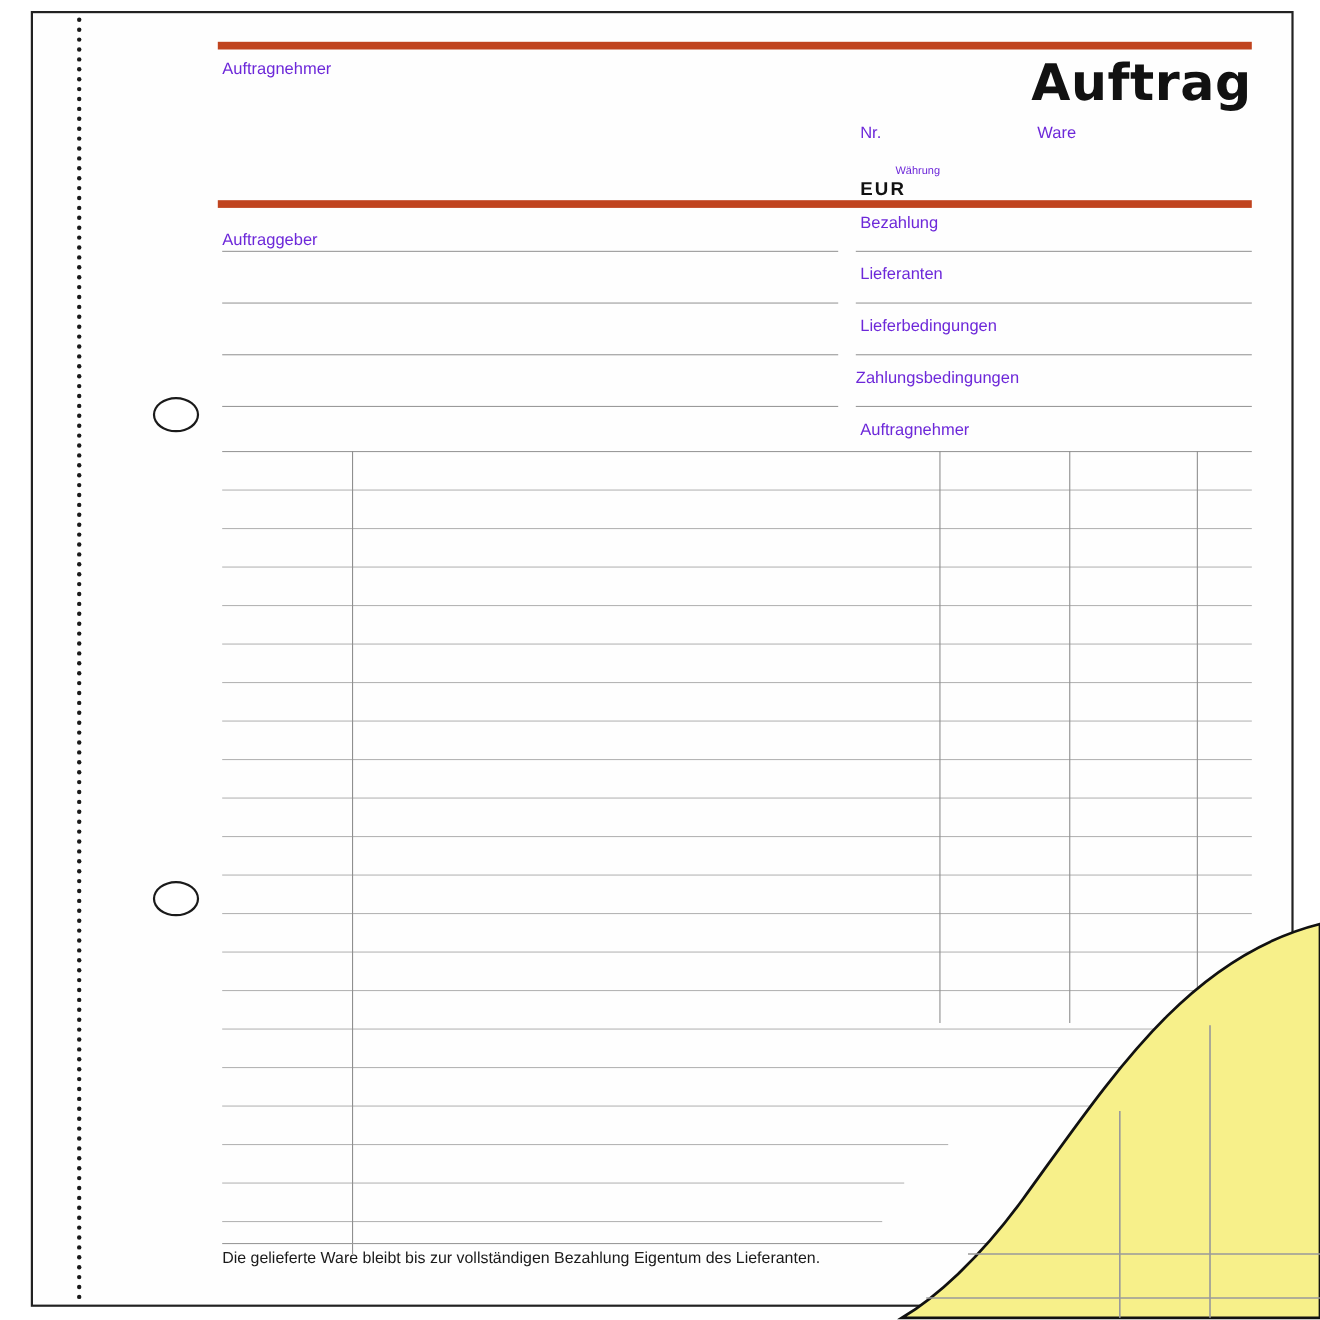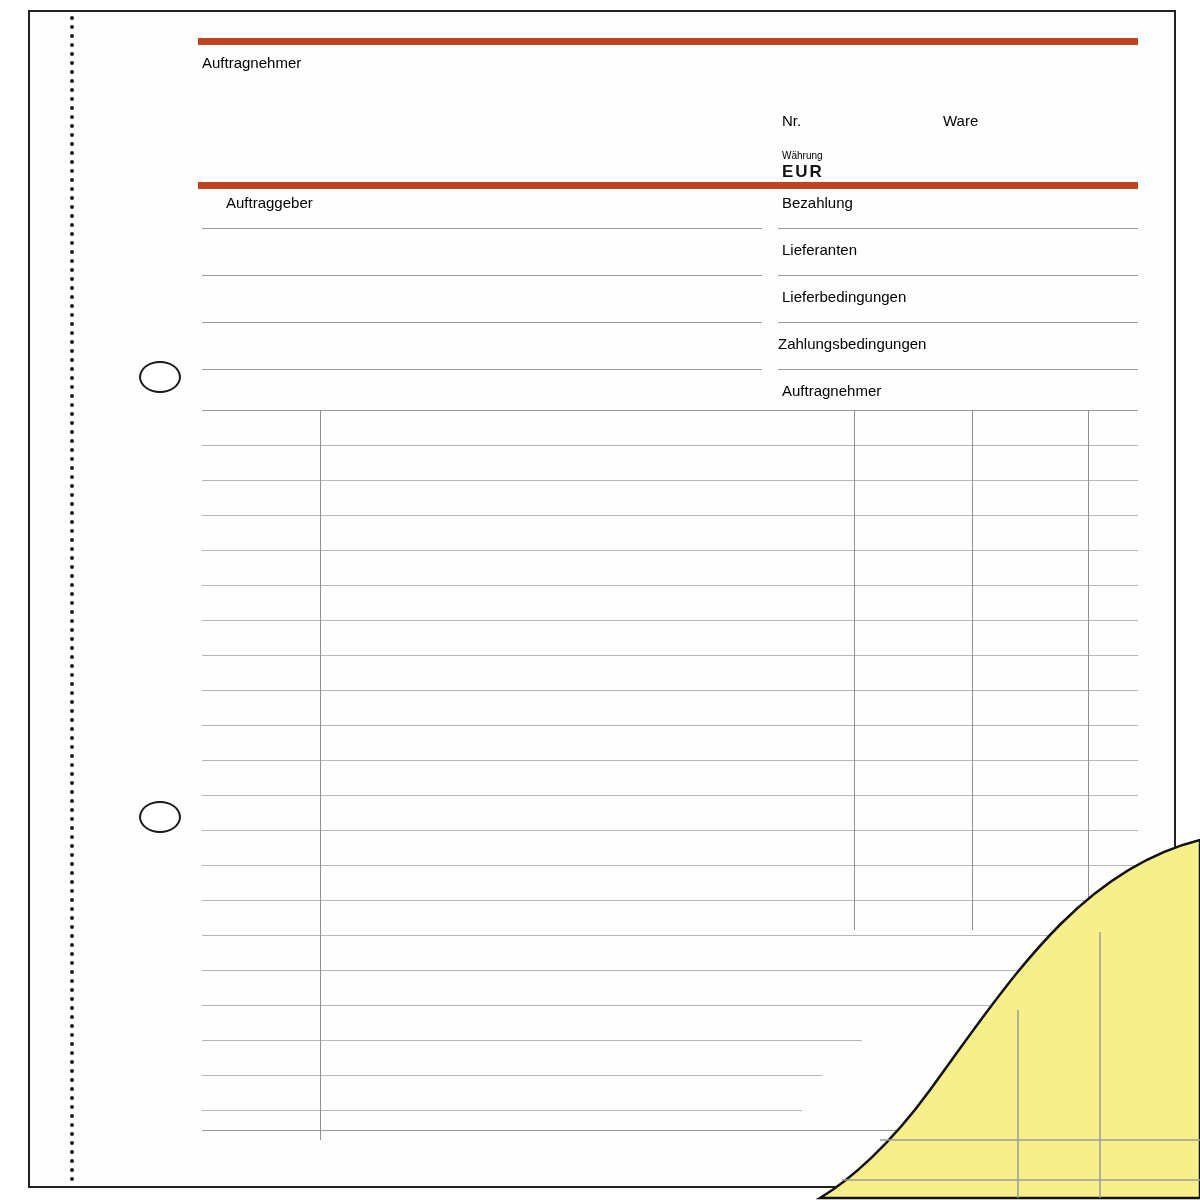--- a/index.html
+++ b/index.html
@@ -71,26 +71,27 @@
     position: absolute;
     background: #c0441f;
     height: 7px;
   }
   #orange-top { left: 0; top: 0; width: 940px; }
   #orange-mid { left: 0; top: 144px; width: 940px; }
 
   .lbl {
     position: absolute;
     font-size: 15px;
-    color: #000000;
+    color: #6d28d9;
     white-space: nowrap;
     text-align: right;
   }
   .lbl-sm {
     font-size: 10px;
+    margin-left: 32px;
   }
   .title {
     position: absolute;
     right: 0;
     top: 10px;
     font-size: 46px;
     font-weight: bold;
     letter-spacing: 0.5px;
     color: #111;
     font-family: "DejaVu Sans", sans-serif;
@@ -280,30 +281,31 @@
   <div class="punch-hole" id="hole-top"></div>
   <div class="punch-hole" id="hole-bottom"></div>
 
   <div class="form">
 
     <div class="rule-orange" id="orange-top"></div>
     <div class="rule-orange" id="orange-mid"></div>
 
     <div class="lbl" style="left:4px; top:16px;">Auftragnehmer</div>
 
+    <div class="title">Auftrag</div>
 
     <div class="lbl" style="left:584px; top:74px;">Nr.</div>
 
     <div class="lbl" style="left:745px; top:74px;">Ware</div>
 
     <div class="lbl lbl-sm" style="left:584px; top:112px;">Währung</div>
 
     <div class="eur" style="left:584px; top:124px;">EUR</div>
 
-    <div class="lbl" style="left:4px; top:156px;margin-left:24px;">Auftraggeber</div>
+    <div class="lbl" style="left:4px; top:172px;">Auftraggeber</div>
 
     <div class="lbl" style="left:584px; top:156px;">Bezahlung</div>
     <div class="lbl" style="left:584px; top:203px;">Lieferanten</div>
     <div class="lbl" style="left:584px; top:250px;">Lieferbedingungen</div>
     <div class="lbl" style="left:580px; top:297px;">Zahlungsbedingungen</div>
     <div class="lbl" style="left:584px; top:344px;">Auftragnehmer</div>
 
     <div class="hline" style="left:4px; top:190px; width:560px;"></div>
     <div class="hline" style="left:4px; top:237px; width:560px;"></div>
     <div class="hline" style="left:4px; top:284px; width:560px;"></div>
@@ -335,20 +337,21 @@
     <div class="hline-thin" style="left:4px; top:1002px; width:660px;"></div>
     <div class="hline-thin" style="left:4px; top:1037px; width:620px;"></div>
     <div class="hline-thin" style="left:4px; top:1072px; width:600px;"></div>
 
     <div class="vline" style="left:122px; top:372px; height:730px;"></div>
     <div class="vline" style="left:656px; top:372px; height:520px;"></div>
     <div class="vline" style="left:774px; top:372px; height:520px;"></div>
     <div class="vline" style="left:890px; top:372px; height:500px;"></div>
 
     <div class="hline" style="left:4px; top:1092px; width:936px;"></div>
+    <div class="footer-note" style="top:1098px;">Die gelieferte Ware bleibt bis zur vollständigen Bezahlung Eigentum des Lieferanten.</div>
   </div>
 
   <svg id="peel" viewBox="0 0 420 360">
     <path d="M 420 0 C 300 30 230 140 150 250 C 110 305 70 340 40 358 L 420 358 Z" fill="#f7f08a" stroke="#111" stroke-width="2.5"></path>
     <line x1="238" y1="170" x2="238" y2="358" stroke="#9a9a9a" stroke-width="1.5"></line>
     <line x1="320" y1="92" x2="320" y2="358" stroke="#9a9a9a" stroke-width="1.5"></line>
     <line x1="100" y1="300" x2="420" y2="300" stroke="#9a9a9a" stroke-width="1.5"></line>
     <line x1="62" y1="340" x2="420" y2="340" stroke="#9a9a9a" stroke-width="1.5"></line>
   </svg>
 

